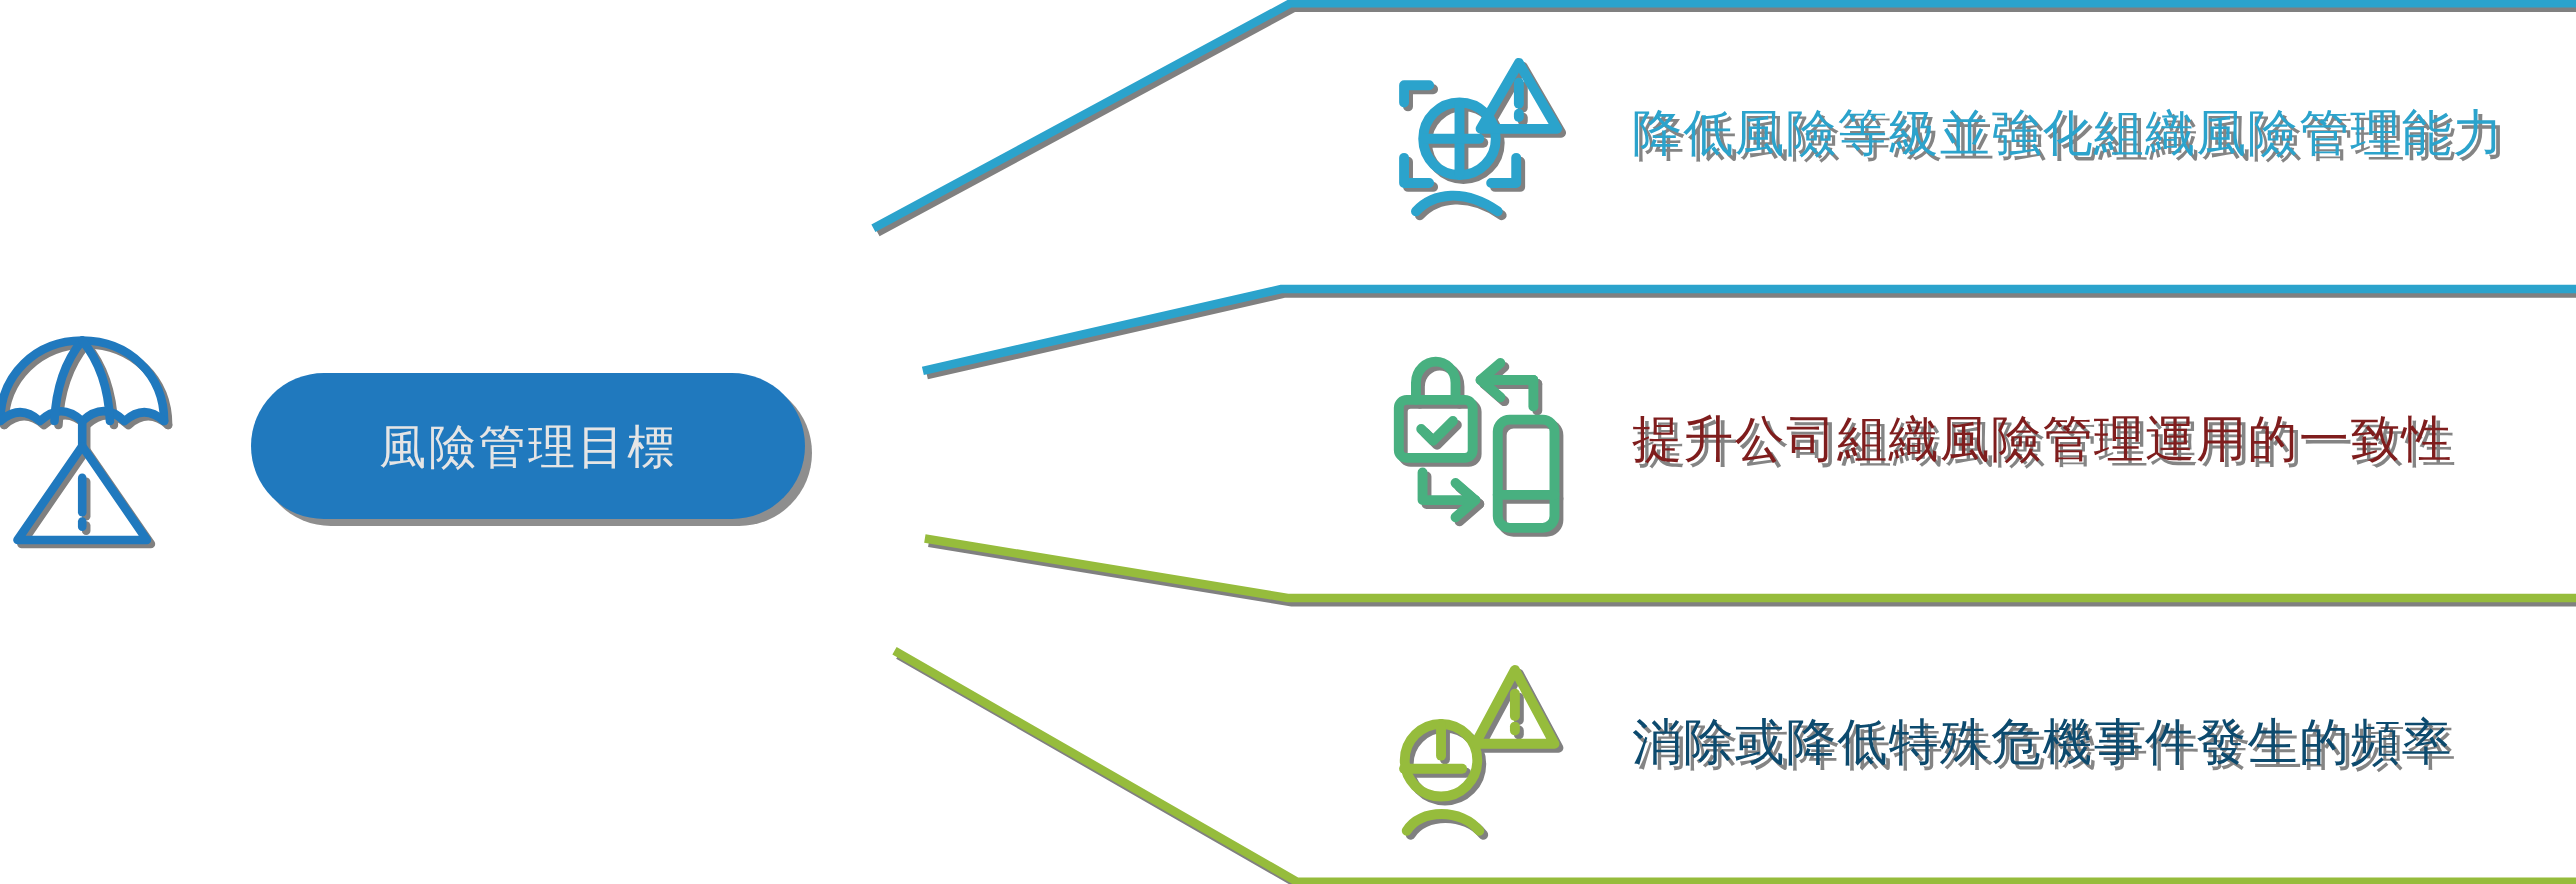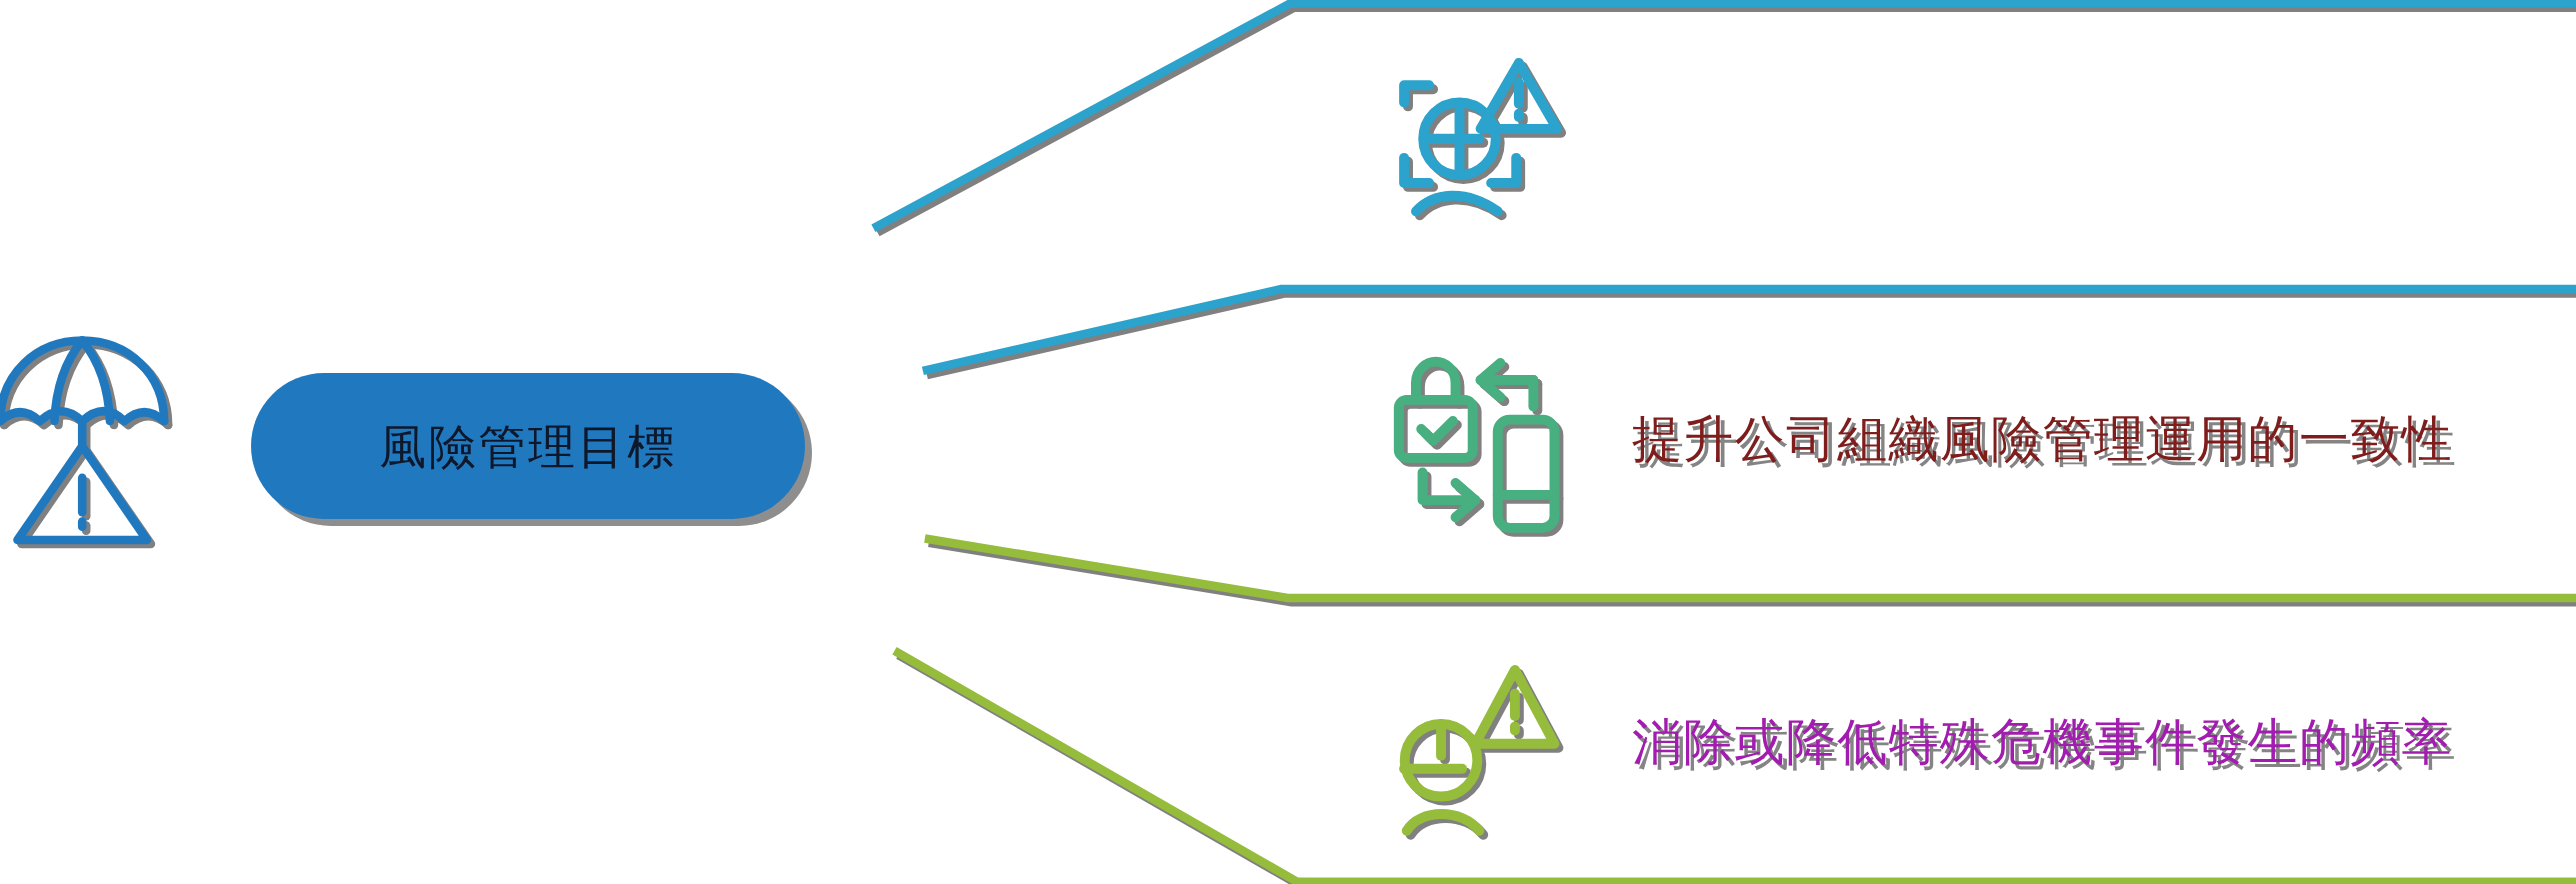--- a/index.html
+++ b/index.html
@@ -48,21 +48,21 @@
     top: 0;
     width: 100%;
     height: 100%;
     border-radius: 73px;
     background: #2079be;
     display: flex;
     align-items: center;
     justify-content: center;
   }
   .center-node .pill-label {
-    color: #0f172a;
+    color: #e5e5e5;
     font-size: 47px;
     letter-spacing: 2.6px;
     line-height: 1;
     white-space: nowrap;
     font-family: "DejaVu Sans", "Liberation Sans", sans-serif;
   }
   
   .umbrella-icon {
     position: absolute;
     left: -5.3px;
@@ -86,21 +86,21 @@
     left: 1632px;
     white-space: nowrap;
     font-size: 50px;
     line-height: 1;
     letter-spacing: 1.3px;
     font-family: "DejaVu Sans", "Liberation Sans", sans-serif;
     text-shadow: 4.6px 4.6px 0 rgba(125,125,125,.95);
   }
   .row-label.r1 { top: 108px; color: #2ba3cc; }
   .row-label.r2 { top: 414px; color: #7f1d1d; }
-  .row-label.r3 { top: 717px; color: #a21caf; }
+  .row-label.r3 { top: 717px; color: #0c4a6e; }
 </style>
 </head>
 <body>
 
 <div id="stage">
 
   <svg class="layer" viewBox="0 0 3905 1341" preserveAspectRatio="none">
 
     <g stroke="#808080" stroke-width="14" fill="none" stroke-linecap="butt" stroke-linejoin="miter">
       <path d="M1330,352 L1962,11 L3912,11"></path>
@@ -170,20 +170,21 @@
         <circle cx="128" cy="133" r="55"></circle>
         <path d="M128,80 L128,186"></path>
         <path d="M76,133 L158,133"></path>
         <path d="M62,243 C88,215 136,208 186,243"></path>
         <path d="M218,18 L276,118 L160,118 Z"></path>
         <path d="M218,48 L218,80"></path>
         <path d="M218,95 L218,100"></path>
       </g>
     </g>
   </svg>
+  <div class="row-label r1">降低風險等級並強化組織風險管理能力</div>
 
   <svg class="row-icon r2" viewBox="0 0 300 285">
     <g transform="translate(6,6)">
       <g stroke="#808080" stroke-width="15" fill="none" stroke-linecap="round" stroke-linejoin="round">
         <rect x="36" y="68" width="112" height="88" rx="12"></rect>
         <path d="M62,68 L62,42 C62,22 78,10 92,10 C106,10 122,22 122,42 L122,68"></path>
         <path d="M70,112 L88,130 L118,100"></path>
         <path d="M240,38 L160,38 C160,38 160,38 160,38"></path>
         <path d="M160,38 L190,12 M160,38 L190,64"></path>
         <path d="M240,38 L240,78"></path>

